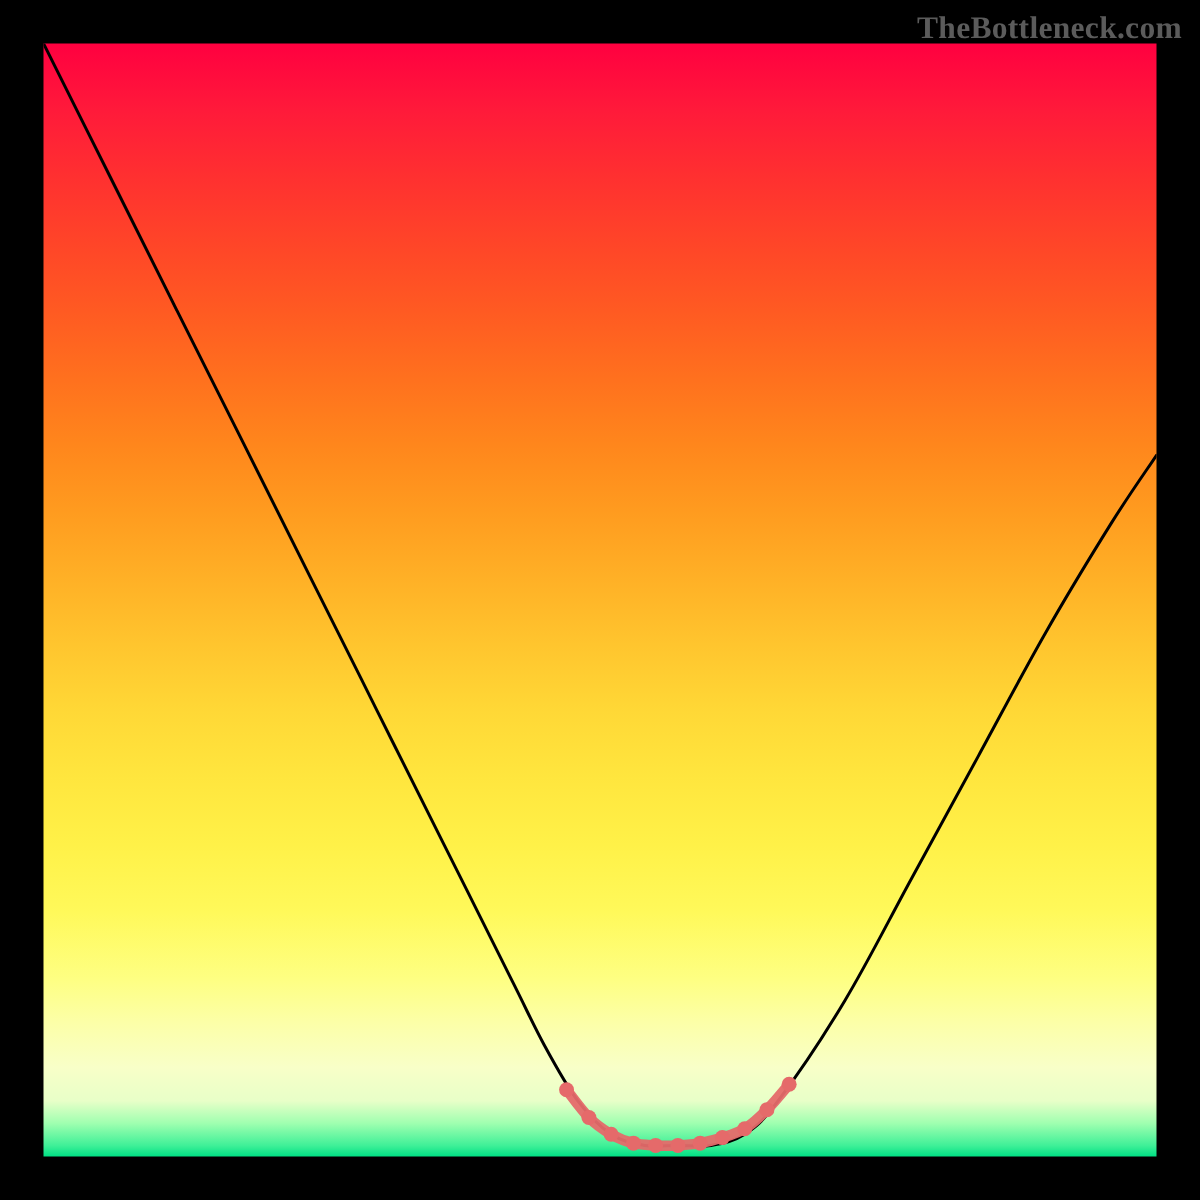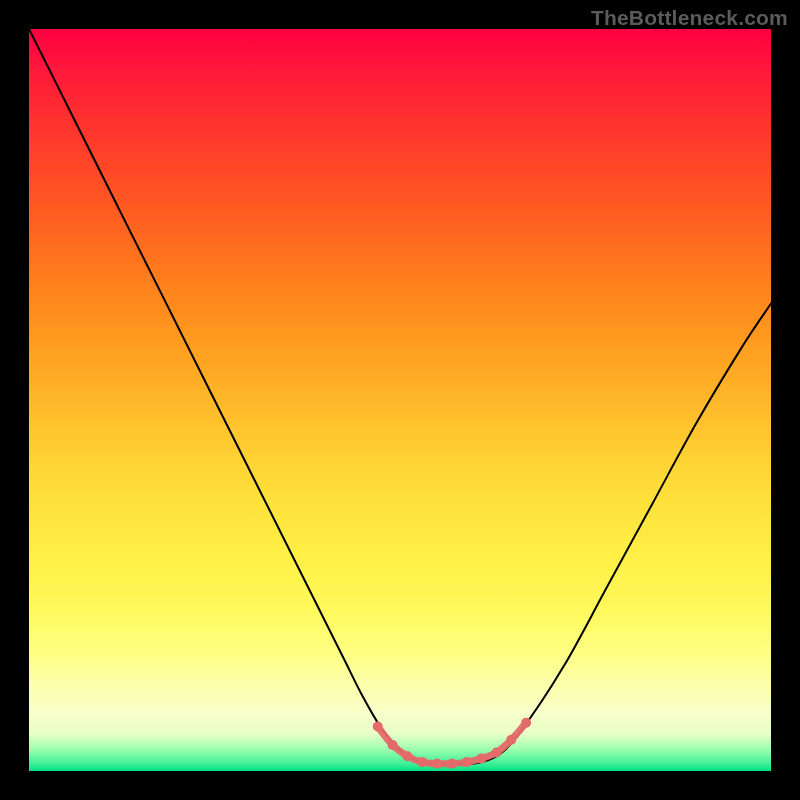--- a/index.html
+++ b/index.html
@@ -37,21 +37,21 @@
       #e8ffc8 95%,
       #a0ffb0 97%,
       #40f098 99%,
       #00e084 100%
     );
   }
   .watermark {
     position: absolute;
     top: 6px;
     right: 12px;
-    font-family: Liberation Sans, sans-serif;
+    font-family: Liberation Serif, serif;
     font-size: 21px;
     font-weight: 600;
     color: #5b5b5b;
     letter-spacing: 0.2px;
   }
   svg.curve {
     position: absolute;
     left: 0;
     top: 0;
     width: 742px;

